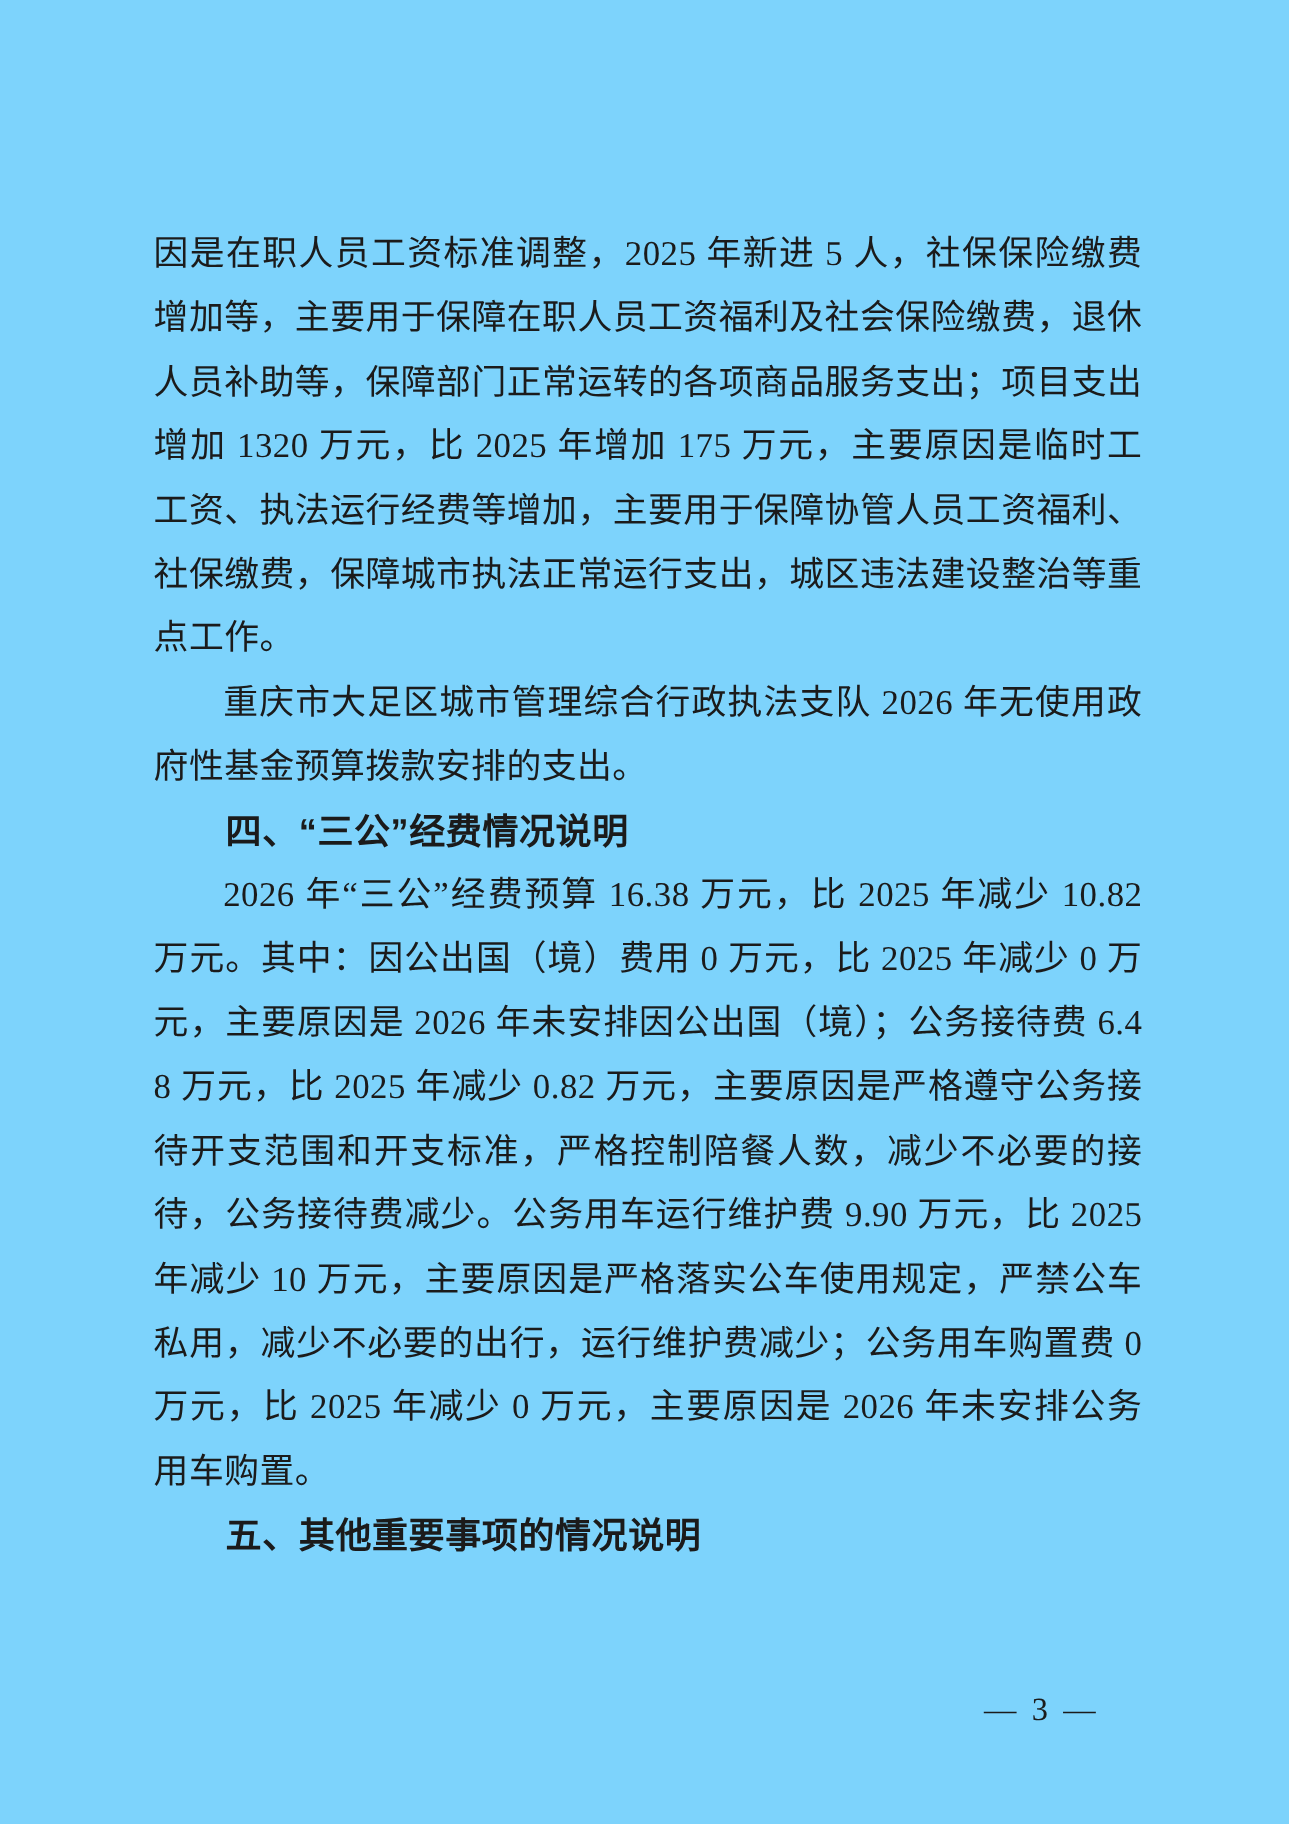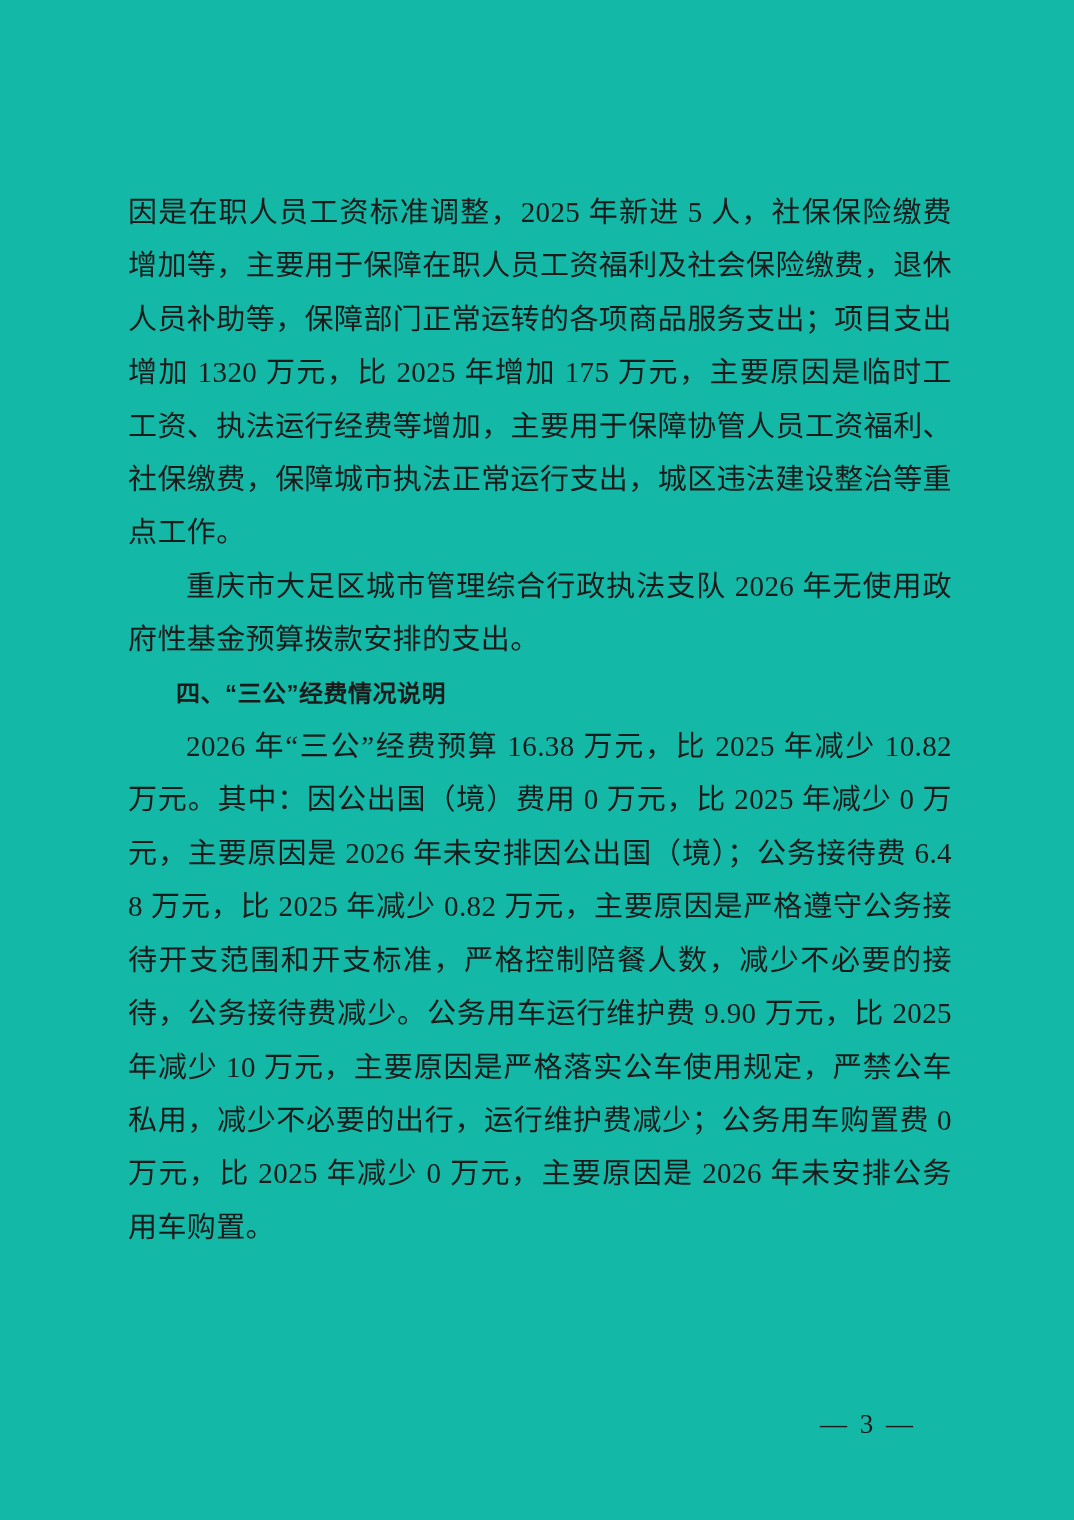--- a/index.html
+++ b/index.html
@@ -4,21 +4,21 @@
 <style>
   html, body {
     margin: 0;
     padding: 0;
     background: #ffffff;
   }
   .page {
     position: relative;
     width: 1074px;
     height: 1520px;
-    background: #14b8a6;
+    background: #7dd3fc;
     overflow: hidden;
     font-family: "Liberation Serif", "DejaVu Serif", serif;
     color: #1b1b1b;
   }
   .content {
     position: absolute;
     left: 128px;
     top: 186px;
     width: 824px;
   }
@@ -29,21 +29,21 @@
     text-align: justify;
     text-justify: inter-ideograph;
     letter-spacing: 0.4px;
     word-break: break-all;
   }
   .para.indent {
     text-indent: 2em;
   }
   .heading {
     margin: 0;
-    font-size: 24px;
+    font-size: 30px;
     line-height: 53.4px;
     font-weight: 700;
     font-family: "Liberation Sans", "DejaVu Sans", sans-serif;
     text-indent: 2em;
     letter-spacing: 0.5px;
   }
   .footer {
     position: absolute;
     left: 820px;
     top: 1409px;
@@ -55,15 +55,16 @@
 </style>
 </head>
 <body>
 
 <div class="page">
   <div class="content" id="doc-blocks">
       <p class="para">因是在职人员工资标准调整，2025 年新进 5 人，社保保险缴费增加等，主要用于保障在职人员工资福利及社会保险缴费，退休人员补助等，保障部门正常运转的各项商品服务支出；项目支出增加 1320 万元，比 2025 年增加 175 万元，主要原因是临时工工资、执法运行经费等增加，主要用于保障协管人员工资福利、社保缴费，保障城市执法正常运行支出，城区违法建设整治等重点工作。</p>
       <p class="para indent">重庆市大足区城市管理综合行政执法支队 2026 年无使用政府性基金预算拨款安排的支出。</p>
       <h2 class="heading">四、“三公”经费情况说明</h2>
       <p class="para indent">2026 年“三公”经费预算 16.38 万元，比 2025 年减少 10.82 万元。其中：因公出国（境）费用 0 万元，比 2025 年减少 0 万元，主要原因是 2026 年未安排因公出国（境）；公务接待费 6.48 万元，比 2025 年减少 0.82 万元，主要原因是严格遵守公务接待开支范围和开支标准，严格控制陪餐人数，减少不必要的接待，公务接待费减少。公务用车运行维护费 9.90 万元，比 2025 年减少 10 万元，主要原因是严格落实公车使用规定，严禁公车私用，减少不必要的出行，运行维护费减少；公务用车购置费 0 万元，比 2025 年减少 0 万元，主要原因是 2026 年未安排公务用车购置。</p>
+      <h2 class="heading">五、其他重要事项的情况说明</h2>
     </div>
   <div class="footer">— 3 —</div>
 </div>
 
 </body></html>

